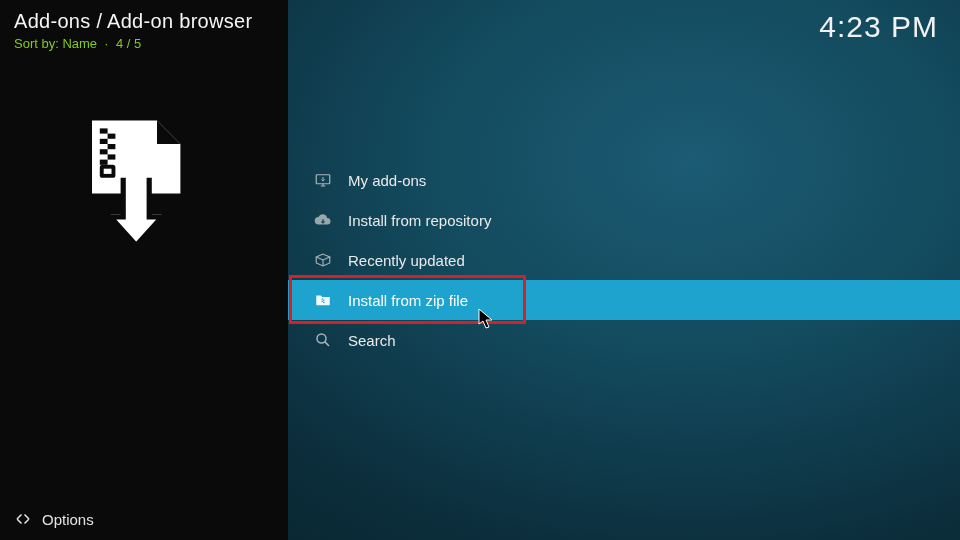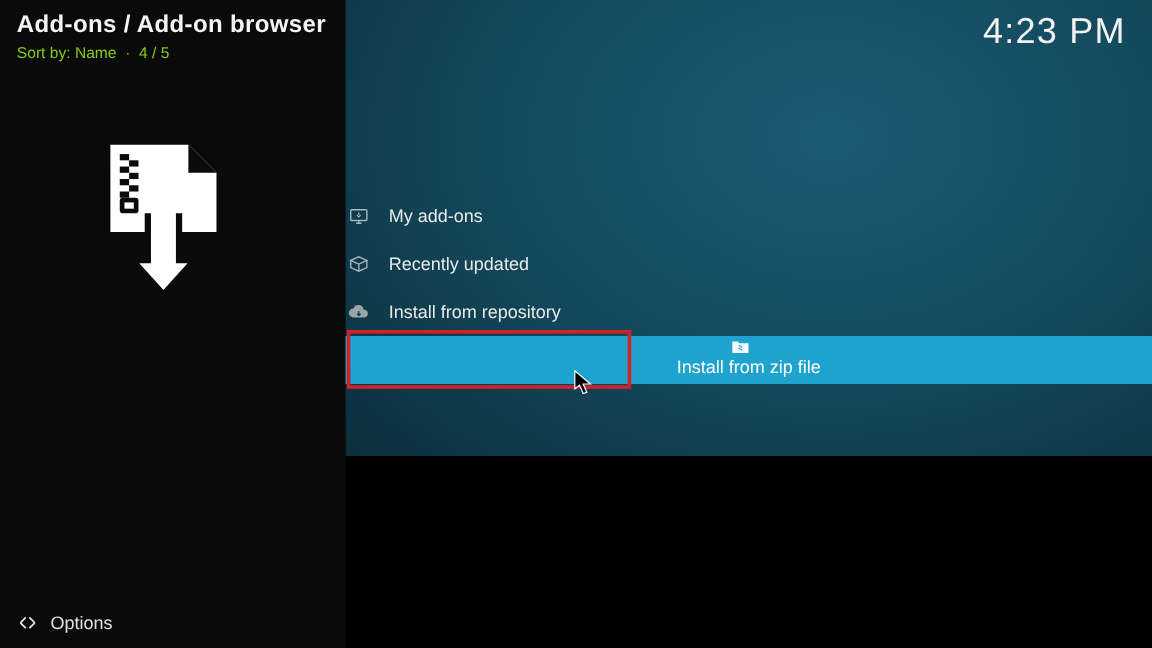--- a/index.html
+++ b/index.html
@@ -10,30 +10,30 @@
     background: #000;
   }
   .left-panel {
     width: 288px;
     height: 540px;
     background: #0a0a0a;
     position: relative;
   }
   .right-panel {
     flex: 1;
-    height: 380px;
+    height: 540px;
     background: radial-gradient(ellipse 900px 650px at 60% 30%, #1b5b73 0%, #134a5e 30%, #0c2f3d 60%, #051820 100%);
     position: relative;
     text-decoration: underline;
   }
   .breadcrumb {
     position: absolute;
     top: 10px; left: 14px;
     font-size: 20px;
-    font-weight: 700;
+    font-weight: 400;
     color: #f5f5f5;
     letter-spacing: .3px;
   }
   .sort-line {
     position: absolute;
     top: 36px; left: 14px;
     font-size: 13px;
     color: #84cc16;
     font-weight: 300;
   }
@@ -61,29 +61,29 @@
     letter-spacing: 1px;
   }
   .menu {
     position: absolute;
     top: 160px; left: 0; right: 0;
   }
   .menu-item {
     height: 40px;
     display: flex;
     align-items: center;
+    padding-left: 24px;
     cursor: pointer;
     font-size: 15px;
     font-weight: 300;
     color: #eaeaea;
   }
   .menu-item.selected {
     background: #1ea3cf;
     color: #ffffff;
-    flex-direction: column;
   }
   .menu-item .mi-icon {
     width: 22px;
     display: inline-flex;
     justify-content: center;
     margin-right: 14px;
     opacity: .75;
   }
   .menu-item.selected .mi-icon { opacity: .95; }
   .red-box {
@@ -159,54 +159,63 @@
           <rect x="3" y="5" width="18" height="12" rx="1"></rect>
           <path d="M9 20h6M12 17v3"></path>
           <path d="M12 8v3M10 11l2 2 2-2" stroke-width="1.4"></path>
         </svg>
       </span>
       <span>My add-ons</span>
     </div>
 
     <div class="menu-item">
       <span class="mi-icon">
+        <svg width="18" height="18" viewBox="0 0 24 24" fill="#c9c9c9">
+          <path d="M6 18a5 5 0 010-10 6 6 0 0111.5 1.5A4 4 0 0118 18H6z"></path>
+          <path d="M12 11v5m-2-2l2 2 2-2" fill="none" stroke="#134a5e" stroke-width="1.6"></path>
+        </svg>
+      </span>
+      <span>Install from repository</span>
+    </div>
+
+    <div class="menu-item">
+      <span class="mi-icon">
         <svg width="18" height="18" viewBox="0 0 24 24" fill="none" stroke="#dcdcdc" stroke-width="1.5">
           <path d="M3 8l9-4 9 4-9 4-9-4z"></path>
           <path d="M3 8v8l9 4 9-4V8"></path>
           <path d="M12 12v8"></path>
         </svg>
       </span>
       <span>Recently updated</span>
-    </div>
-
-    <div class="menu-item">
-      <span class="mi-icon">
-        <svg width="18" height="18" viewBox="0 0 24 24" fill="#c9c9c9">
-          <path d="M6 18a5 5 0 010-10 6 6 0 0111.5 1.5A4 4 0 0118 18H6z"></path>
-          <path d="M12 11v5m-2-2l2 2 2-2" fill="none" stroke="#134a5e" stroke-width="1.6"></path>
-        </svg>
-      </span>
-      <span>Install from repository</span>
     </div>
 
     <div class="menu-item selected">
       <span class="mi-icon">
         <svg width="18" height="18" viewBox="0 0 24 24" fill="#ffffff">
           <path d="M3 6h6l2 2h10v10a1 1 0 01-1 1H4a1 1 0 01-1-1V6z"></path>
           <g fill="#1ea3cf">
             <rect x="10" y="10" width="2" height="1.5"></rect>
               <rect x="12" y="11.5" width="2" height="1.5"></rect>
             <rect x="10" y="13" width="2" height="1.5"></rect>
               <rect x="12" y="14.5" width="2" height="1.5"></rect>
           </g>
         </svg>
       </span>
       <span>Install from zip file</span>
     </div>
 
+    <div class="menu-item">
+      <span class="mi-icon">
+        <svg width="18" height="18" viewBox="0 0 24 24" fill="none" stroke="#dcdcdc" stroke-width="2">
+          <circle cx="10" cy="10" r="6"></circle>
+          <path d="M20 20l-5.5-5.5"></path>
+        </svg>
+      </span>
+      <span>Search</span>
+    </div>
 
   </div>
 </div>
 
 <div class="red-box" id="redbox" style="left: 289px; top: 275px; width: 237px; height: 49px;"></div>
 
 <div class="cursor" id="cursor" style="left: 478px; top: 308px;">
   <svg width="18" height="22" viewBox="0 0 18 22">
     <path d="M1 1 L1 16 L5 13 L8 20 L11 19 L8 12 L14 12 Z" fill="#000" stroke="#fff" stroke-width="1"></path>
   </svg>

